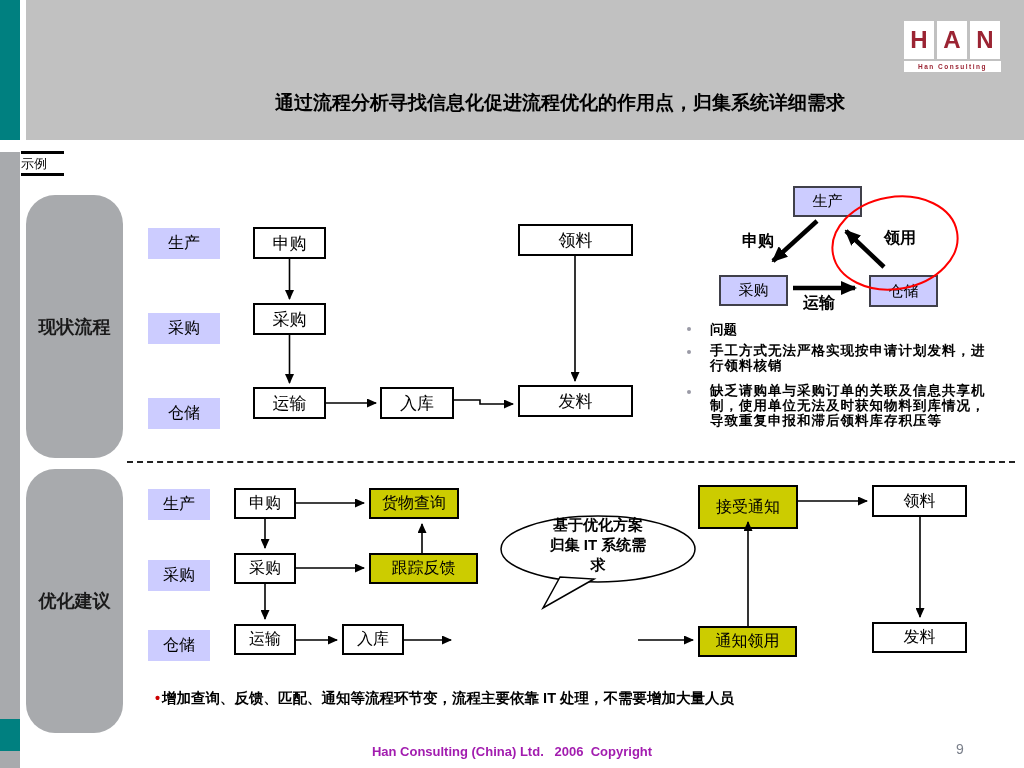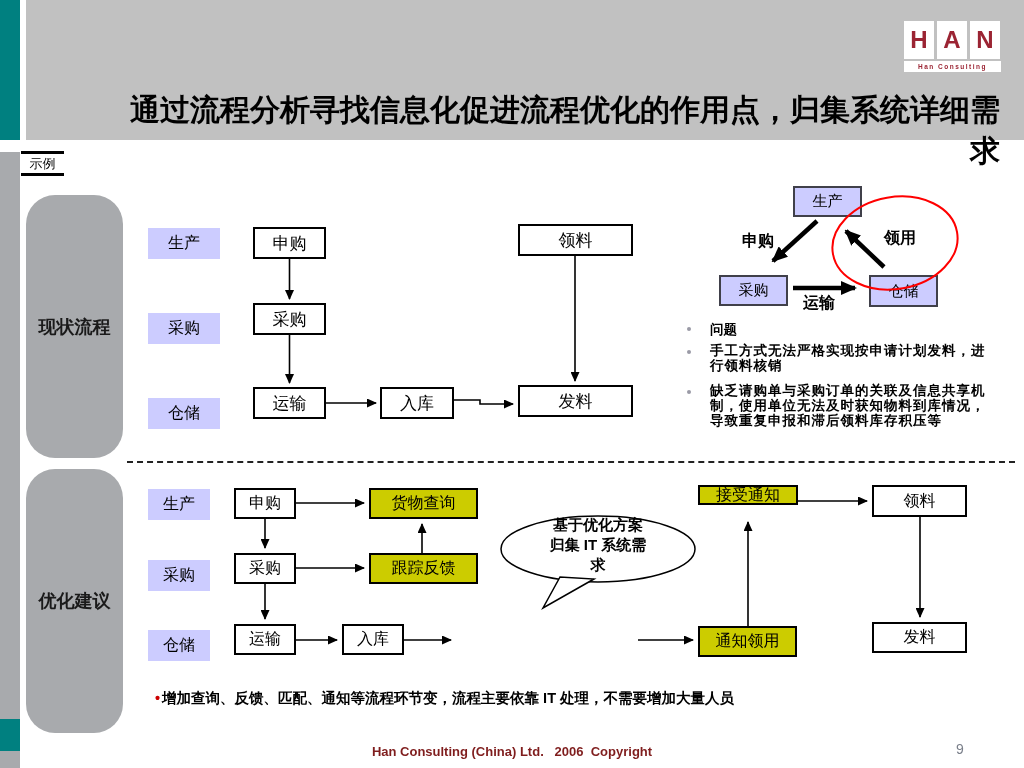--- a/index.html
+++ b/index.html
@@ -5,26 +5,26 @@
   html,body{margin:0;padding:0;}
   body{font-family:"Liberation Sans","DejaVu Sans",sans-serif;}
   #slide{position:relative;width:1024px;height:768px;background:#ffffff;overflow:hidden;}
   .abs{position:absolute;box-sizing:border-box;}
   .flex{display:flex;align-items:center;justify-content:center;}
   
   .teal{background:#008080;}
   .grayband{background:#c1c1c1;}
   .grayblock{background:#a8aaad;}
   .title{font-size:28px;font-weight:bold;color:#000;white-space:nowrap;}
-  .subtitle{font-size:30px;font-weight:bold;color:#000;text-align:right;}
+  .subtitle{font-size:19px;font-weight:bold;color:#000;text-align:center;}
   
   .logo-box{background:#ffffff;color:#9b2433;font-weight:bold;font-size:24px;}
   .logo-caption{background:#ffffff;color:#9b2433;font-size:6.5px;letter-spacing:1.5px;text-align:center;line-height:11px;font-weight:bold;}
   
-  .example{border-top:3px solid #000;border-bottom:3px solid #000;font-size:13px;text-align:center;line-height:19px;color:#000;}
+  .example{border-top:3px solid #000;border-bottom:3px solid #000;font-size:13px;line-height:19px;color:#000;}
   
   .section-label{font-size:18px;font-weight:bold;color:#1a1a1a;border-radius:29px;}
   
   .box{display:flex;align-items:center;justify-content:center;font-weight:normal;color:#000;z-index:2;}
   .wbox{background:#ffffff;border:2px solid #000;}
   .ybox{background:#cccc00;border:2px solid #000;}
   .lav{background:#ccccff;}
   .lavb{background:#ccccff;border:2px solid #40404a;}
   .f17{font-size:17px;}
   .f16{font-size:16px;}
@@ -35,21 +35,21 @@
   
   .prob-title{font-size:13.5px;font-weight:bold;color:#000;}
   .prob-item{font-size:13.5px;font-weight:bold;color:#000;line-height:15px;letter-spacing:1px;white-space:pre-line;}
   .prob-bullet{width:4px;height:4px;background:#9a9aa6;border-radius:50%;}
   
   .callout-text{font-size:15px;font-weight:bold;color:#000;text-align:center;line-height:20px;white-space:pre-line;z-index:8;}
   
   .note{font-size:14.5px;font-weight:bold;color:#000;white-space:nowrap;}
   .note-dot{color:#cc0000;margin-right:2px;}
   
-  .footer{width:100%;text-align:center;font-size:13px;font-weight:bold;color:#7f1d1d;white-space:pre;}
+  .footer{width:100%;text-align:center;font-size:13px;font-weight:bold;color:#a21caf;white-space:pre;}
   .pagenum{font-size:14px;color:#7a7f8a;}
   svg.overlay{position:absolute;left:0;top:0;z-index:5;pointer-events:none;}
 </style>
 </head>
 <body>
 
 <div id="slide">
 
   <div class="abs teal" style="left:0;top:0;width:20px;height:140px;"></div>
   <div class="abs grayband" style="left:26px;top:0;width:998px;height:140px;"></div>
@@ -102,24 +102,24 @@
 导致重复申报和滞后领料库存积压等</div>
 
   <div class="abs box lav f16" style="left:148px;top:489px;width:62px;height:31px;">生产</div>
   <div class="abs box lav f16" style="left:148px;top:560px;width:62px;height:31px;">采购</div>
   <div class="abs box lav f16" style="left:148px;top:630px;width:62px;height:31px;">仓储</div>
 
   <div class="abs box wbox f16" style="left:234px;top:488px;width:62px;height:31px;">申购</div>
   <div class="abs box wbox f16" style="left:234px;top:553px;width:62px;height:31px;">采购</div>
   <div class="abs box wbox f16" style="left:234px;top:624px;width:62px;height:31px;">运输</div>
   <div class="abs box wbox f16" style="left:342px;top:624px;width:62px;height:31px;">入库</div>
-  <div class="abs box ybox f16" style="left:369px;top:488px;width:109px;height:31px;">货物查询</div>
+  <div class="abs box ybox f16" style="left:369px;top:488px;width:90px;height:31px;">货物查询</div>
   <div class="abs box ybox f16" style="left:369px;top:553px;width:109px;height:31px;">跟踪反馈</div>
   <div class="abs box ybox f16" style="left:698px;top:626px;width:99px;height:31px;">通知领用</div>
-  <div class="abs box ybox f16" style="left:698px;top:485px;width:100px;height:20px;">接受通知</div>
+  <div class="abs box ybox f16" style="left:698px;top:485px;width:100px;height:44px;">接受通知</div>
   <div class="abs box wbox f16" style="left:872px;top:485px;width:95px;height:32px;">领料</div>
   <div class="abs box wbox f16" style="left:872px;top:622px;width:95px;height:31px;">发料</div>
 
   <div class="abs callout-text" style="left:520px;top:515px;width:156px;">基于优化方案
 归集 IT 系统需
 求</div>
 
   <div class="abs note" style="left:155px;top:689px;">
     <span class="note-dot">•</span><span>增加查询、反馈、匹配、通知等流程环节变，流程主要依靠 IT 处理，不需要增加大量人员</span>
   </div>

